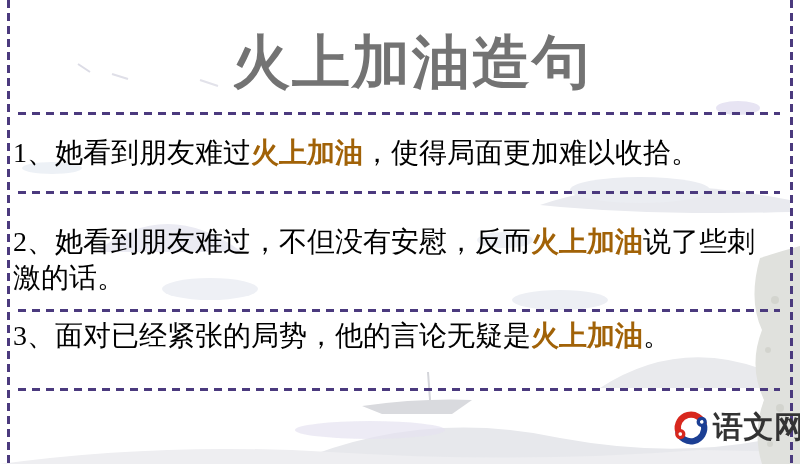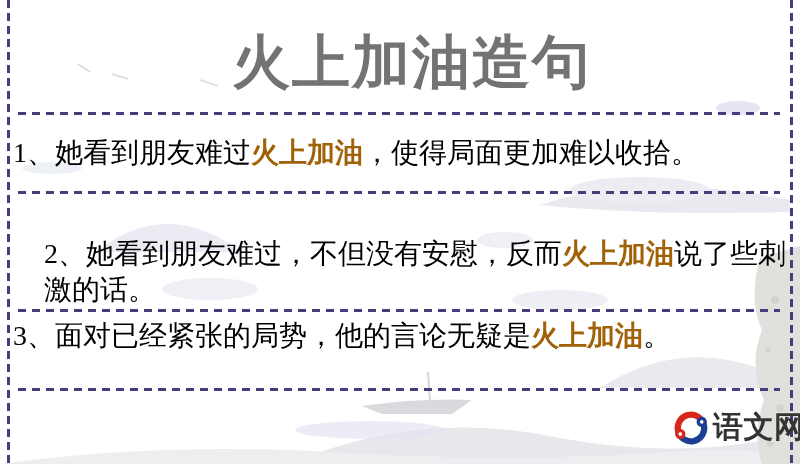--- a/index.html
+++ b/index.html
@@ -25,21 +25,21 @@
   .title {
     position:absolute; top:28px; left:24px; right:0; z-index:2; margin:0;
     text-align:center; font-size:58px; line-height:70px; font-weight:bold;
     color:#737373; letter-spacing:2px;
   }
   .sentence {
     position:absolute; left:13px; width:770px; margin:0; z-index:2;
     font-size:28px; line-height:36px; color:#000;
   }
   .sentence.row1 { top:135px; }
-  .sentence.row2 { top:236px; width:748px;margin-left:31px; }
+  .sentence.row2 { top:224px; width:748px; }
   .sentence.row3 { top:318px; }
   .hl { color:#a16207; font-weight:bold; }
   .logo {
     position:absolute; left:672px; top:407px; z-index:2;
     display:flex; align-items:center; gap:3px;
   }
   .logo-text {
     font-family:"Liberation Sans","DejaVu Sans",sans-serif;
     font-size:30px; font-weight:bold; color:#333333; letter-spacing:0.5px;
     white-space:nowrap;

